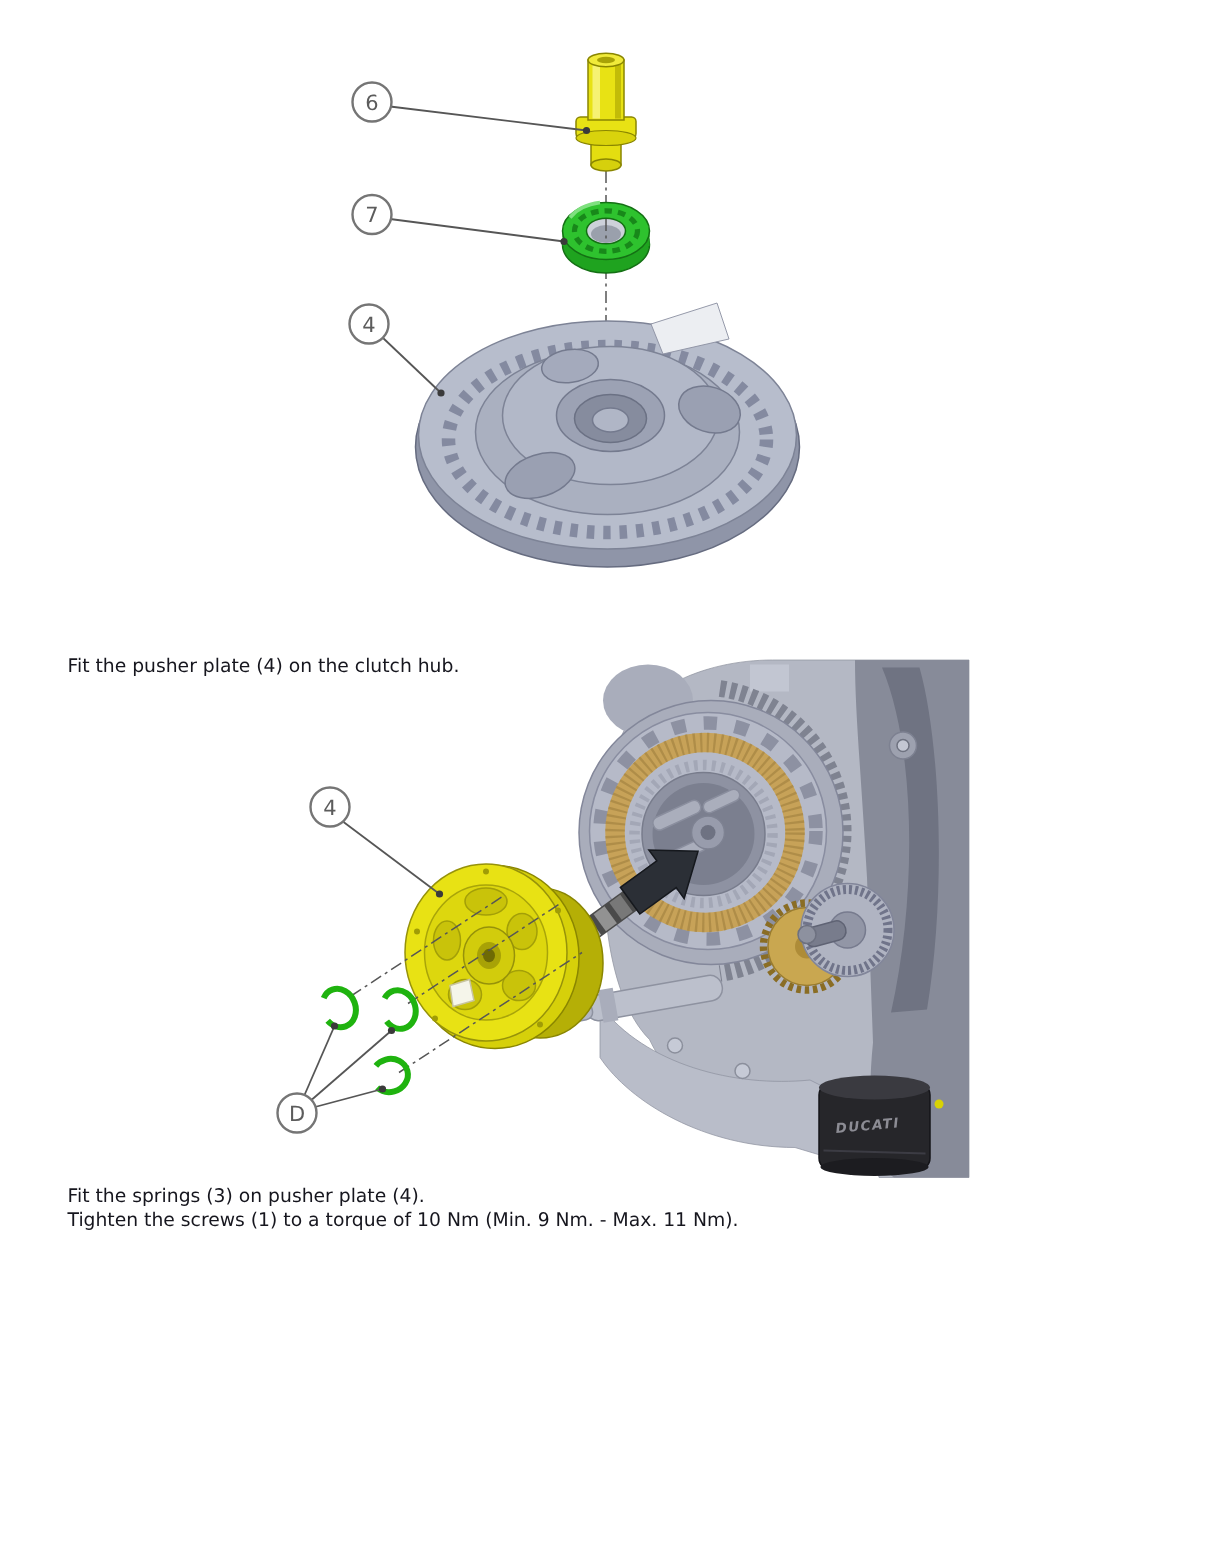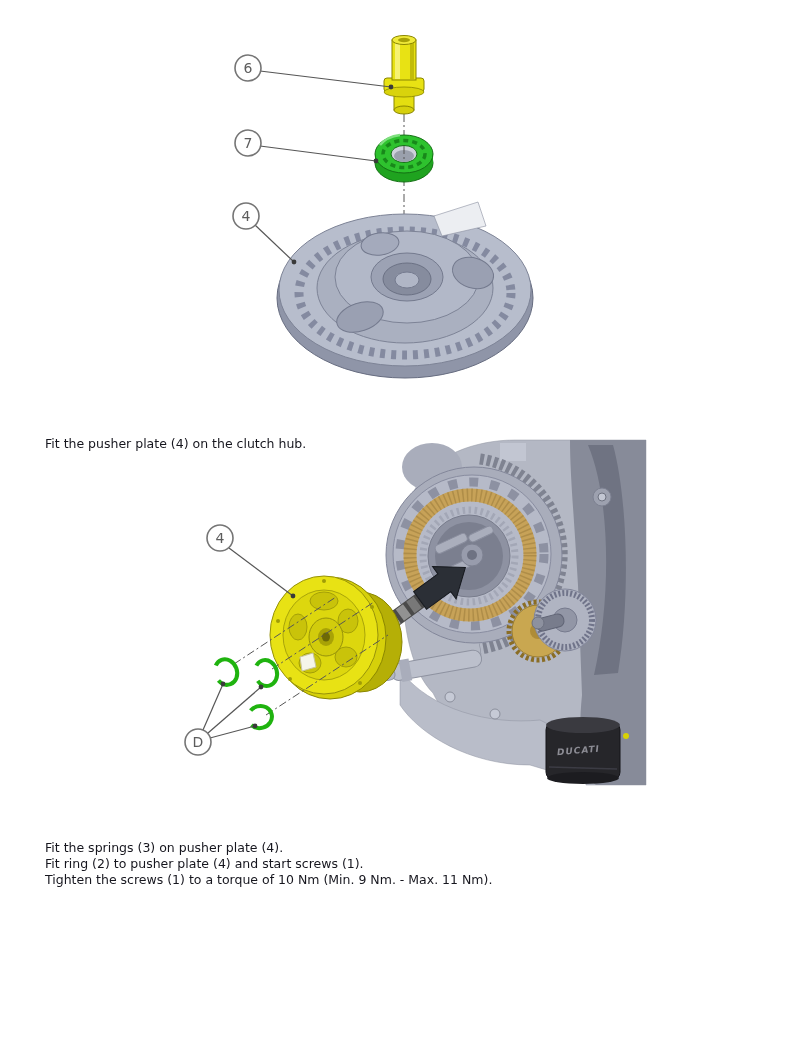--- a/index.html
+++ b/index.html
@@ -1,20 +1,20 @@
 <!DOCTYPE html>
 <html><head>
 <meta charset="utf-8">
 <style>
   html,body { margin:0; padding:0; background:#fff; }
   .page { position:relative; width:804px; height:1040px; background:#ffffff; overflow:hidden;
           font-family:"DejaVu Sans",sans-serif; }
   .instr { position:absolute; left:45px; color:#16161e; font-size:12.5px; line-height:16px; }
   #instr1 { top:402px;margin-top:34px; }
-  #instr2 { top:840px; }
+  #instr2 { top:789px; }
   .fig { position:absolute; }
   #fig1 { left:220px; top:30px; }
   #fig2 { left:150px; top:435px; }
   svg { display:block; }
   .callout-circle { fill:#ffffff; stroke:#757575; stroke-width:1.6; }
   .callout-label  { font-size:14px; fill:#5c5c5c; font-family:"DejaVu Sans",sans-serif; }
   .leader { stroke:#565656; stroke-width:1.2; fill:none; }
   .dot { fill:#3a3a3a; }
   .dashline { stroke:#565656; stroke-width:1; fill:none; stroke-dasharray:8 3 2 3; }
 </style>
@@ -212,17 +212,16 @@
         <circle class="dot" cx="111" cy="252" r="2.4"></circle>
         <circle class="dot" cx="105" cy="291" r="2.4"></circle>
         <circle class="callout-circle" cx="48" cy="307" r="13"></circle>
         <text class="callout-label" x="48" y="312" text-anchor="middle">D</text>
       </g>
     </svg>
   </div>
 
   <div class="instr" id="instr2">
     <div>Fit the springs (3) on pusher plate (4).</div>
-    <div>Fit ring (2) to pusher plate (4) and start screws (1).</div>
     <div>Tighten the screws (1) to a torque of 10 Nm (Min. 9 Nm. - Max. 11 Nm).</div>
   </div>
 
 </div>
 
 </body></html>

